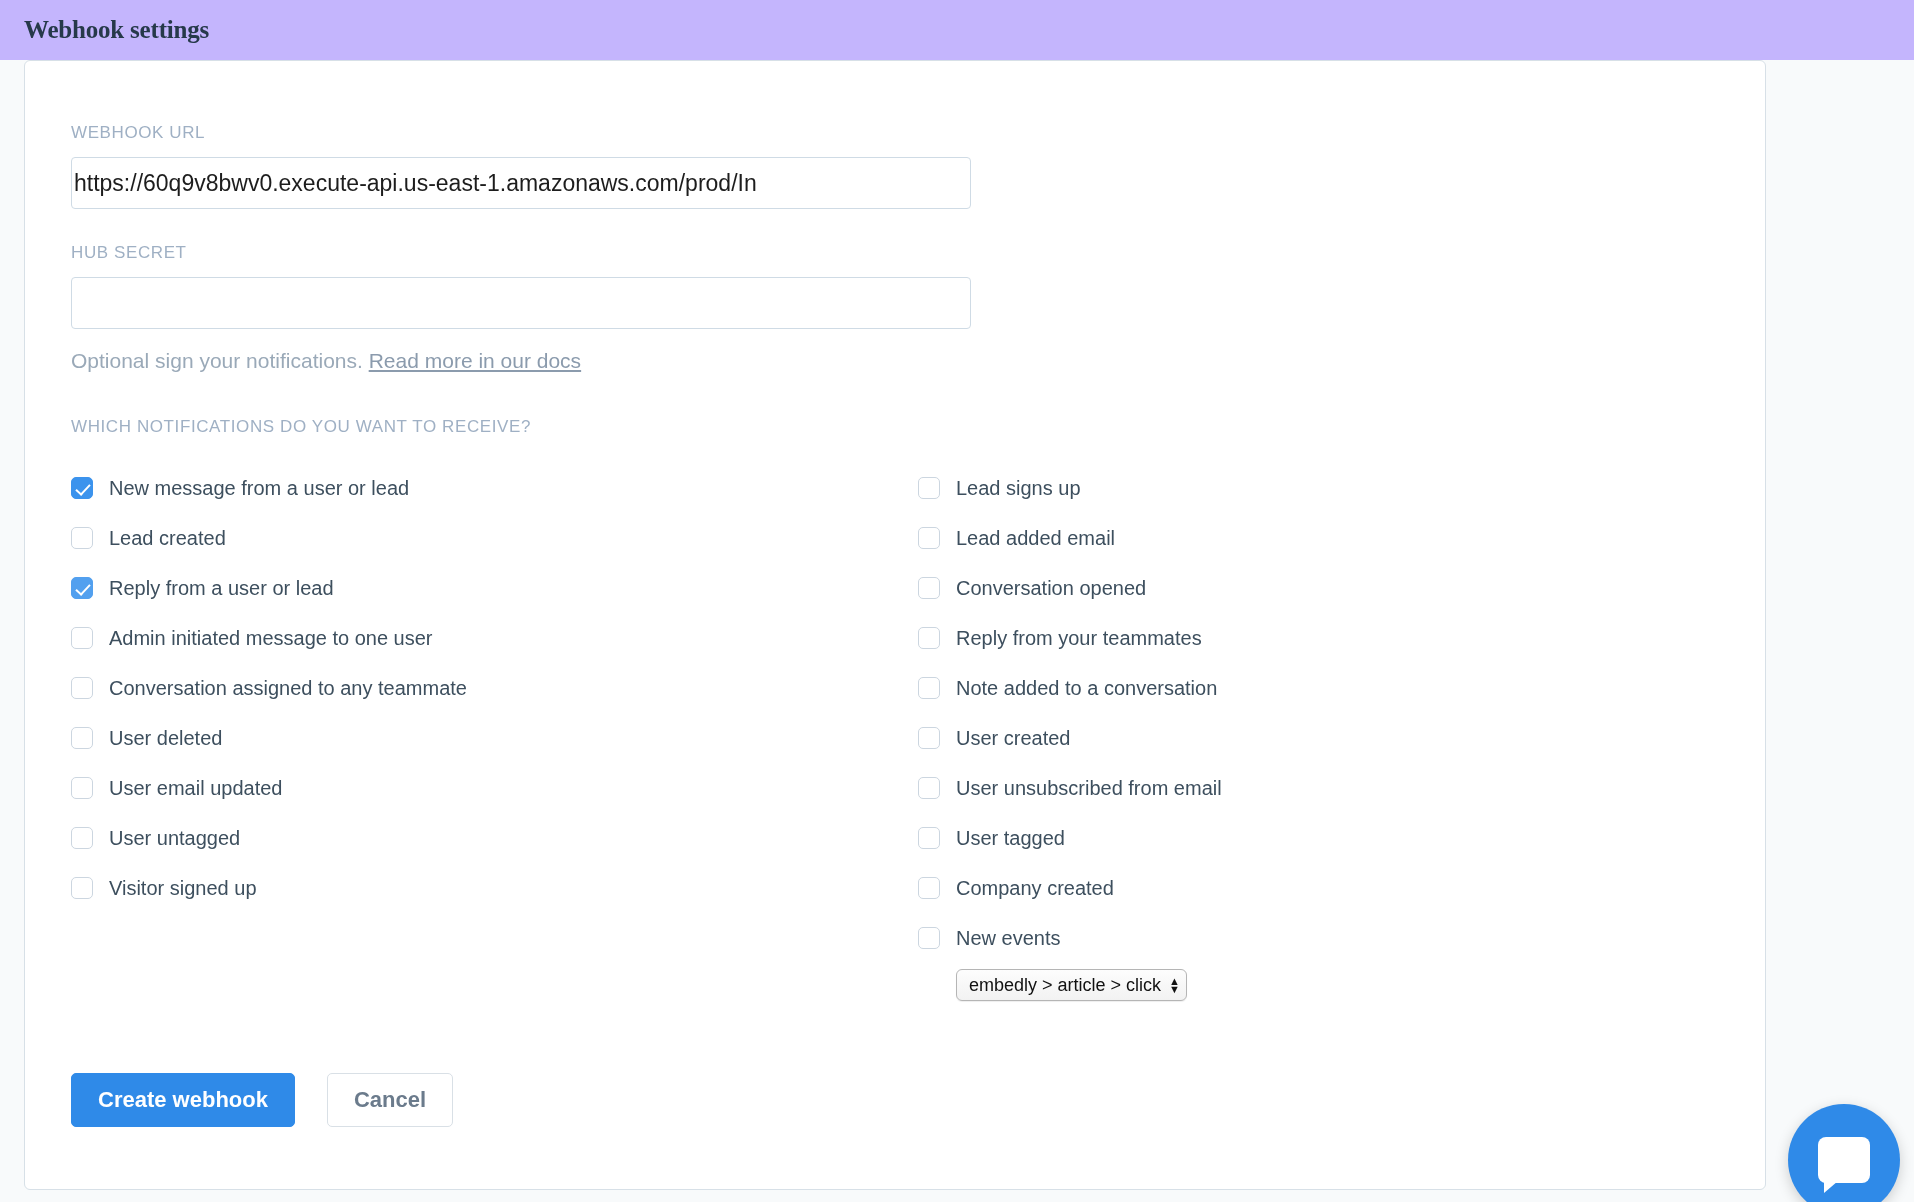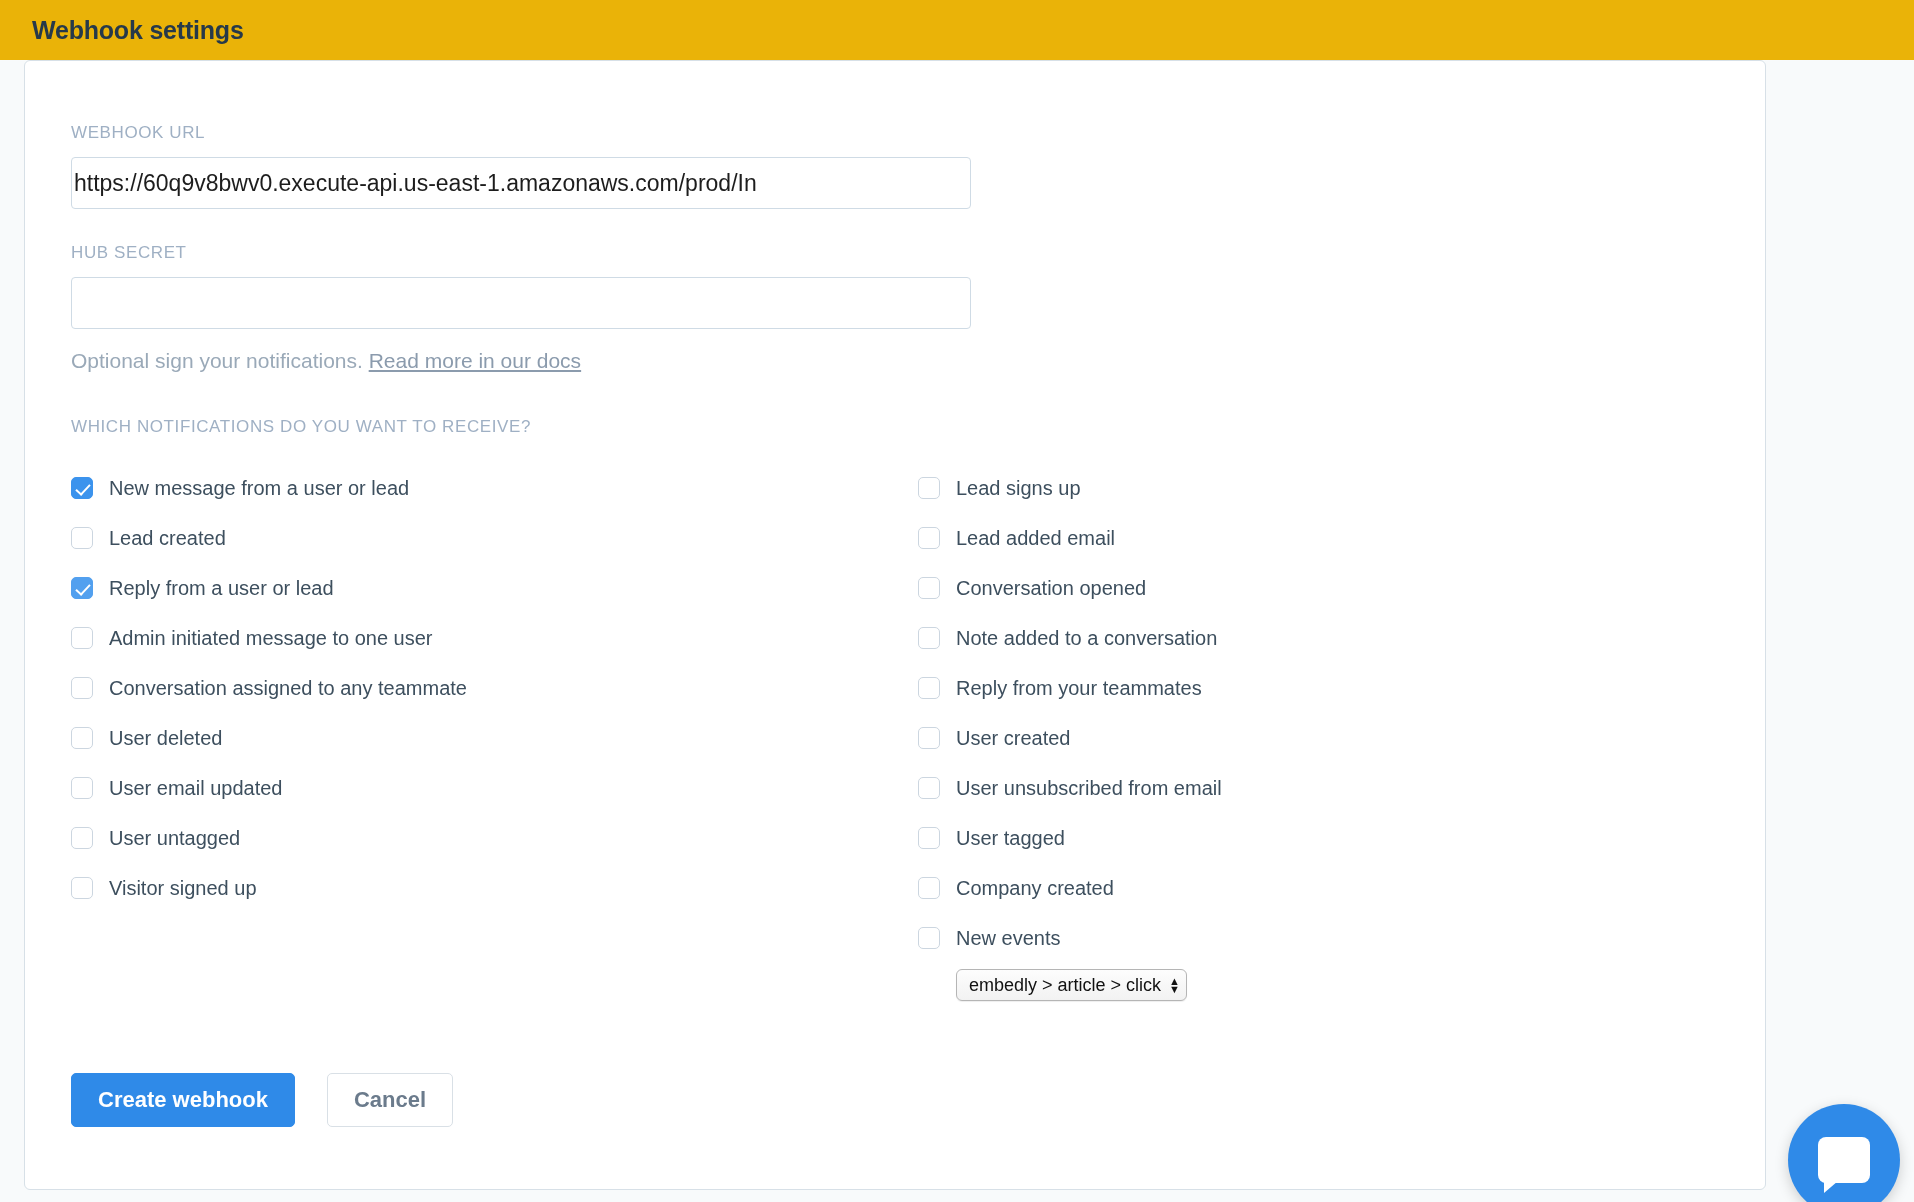--- a/index.html
+++ b/index.html
@@ -14,22 +14,23 @@
     position: relative;
     width: 1914px;
     height: 1202px;
     background: #f8fafb;
   }
   
   .page-header {
     height: 60px;
     display: flex;
     align-items: center;
-    padding-left: 32px;
-    background: #eab308;
+    padding-left: 24px;
+    background: #c4b5fd;
+    font-family: Liberation Serif, serif;
   }
   .page-title {
     font-size: 25px;
     font-weight: bold;
     color: #26394a;
     letter-spacing: -0.2px;
   }
   
   .card {
     position: absolute;
@@ -290,25 +291,25 @@
             <div class="checkbox-row">
               <div class="cb"></div>
               <div class="cb-label">Lead added email</div>
             </div>
             <div class="checkbox-row">
               <div class="cb"></div>
               <div class="cb-label">Conversation opened</div>
             </div>
             <div class="checkbox-row">
               <div class="cb"></div>
+              <div class="cb-label">Reply from your teammates</div>
+            </div>
+            <div class="checkbox-row">
+              <div class="cb"></div>
               <div class="cb-label">Note added to a conversation</div>
-            </div>
-            <div class="checkbox-row">
-              <div class="cb"></div>
-              <div class="cb-label">Reply from your teammates</div>
             </div>
             <div class="checkbox-row">
               <div class="cb"></div>
               <div class="cb-label">User created</div>
             </div>
             <div class="checkbox-row">
               <div class="cb"></div>
               <div class="cb-label">User unsubscribed from email</div>
             </div>
             <div class="checkbox-row">

